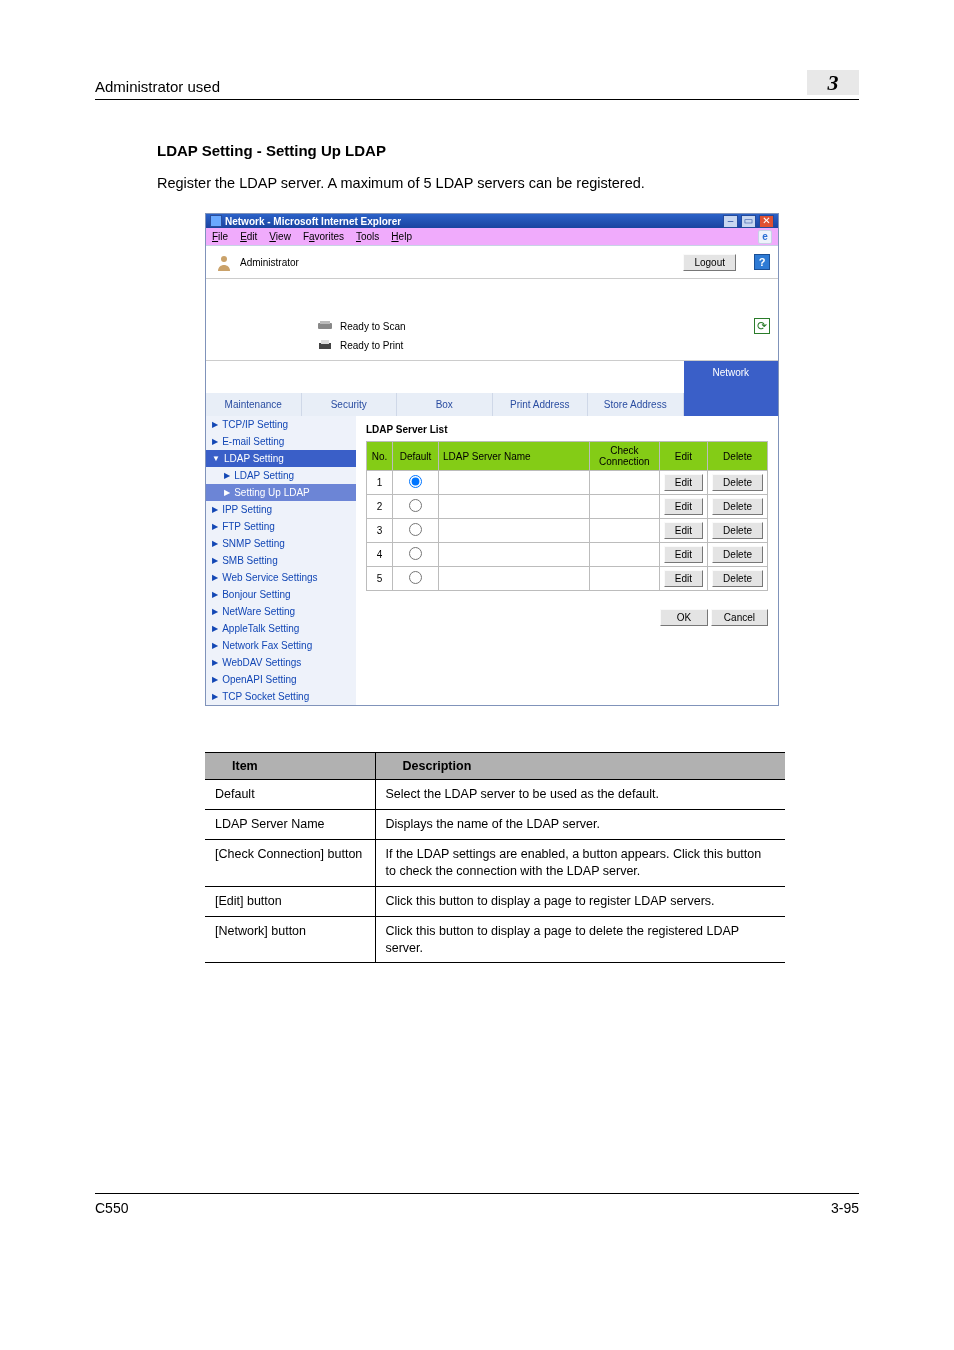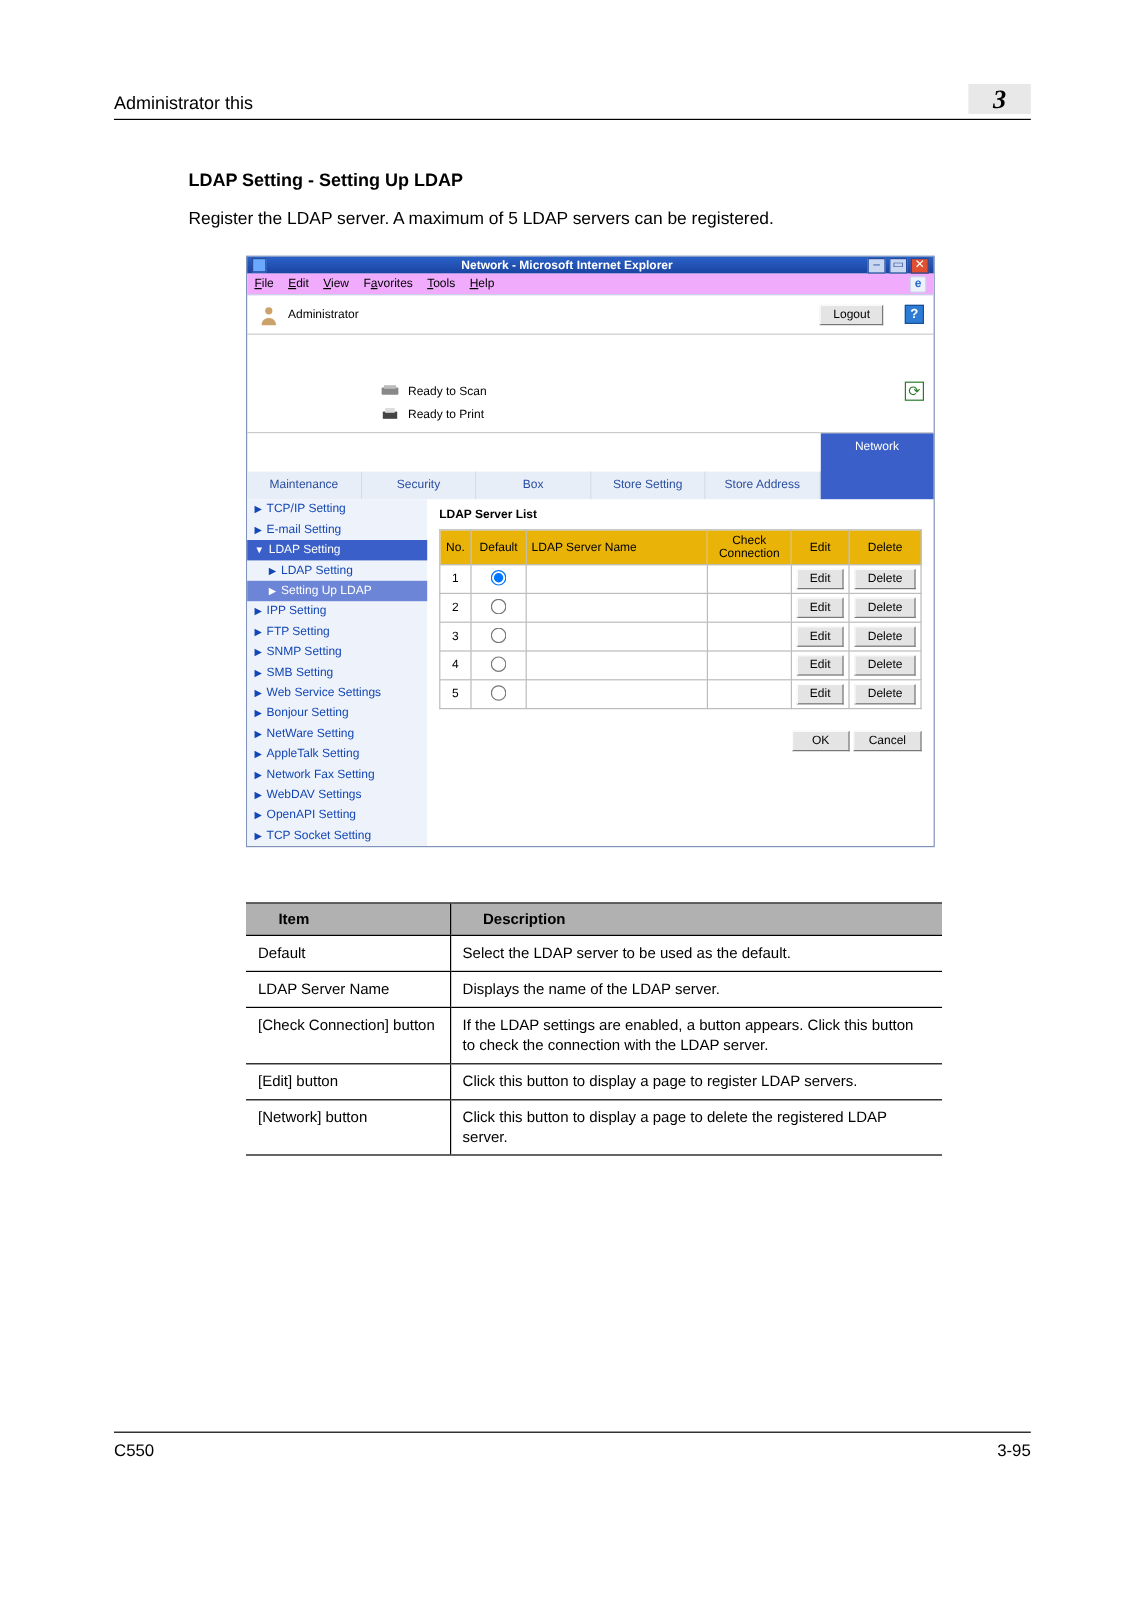--- a/index.html
+++ b/index.html
@@ -6,21 +6,21 @@
     body { font-family: Arial, Helvetica, sans-serif; background: #fff; width: 954px; margin: 0 auto; color: #000; }
     .page { padding: 70px 95px 40px 95px; }
     .hdr-line { display:flex; align-items:flex-end; border-bottom:1px solid #000; padding-bottom:4px; margin-bottom:42px; }
     .hdr-line .t { font-size:15px; }
     .hdr-line .chip { margin-left:auto; width:52px; height:25px; background:#e8e8e8; display:flex; align-items:center; justify-content:center; font-size:22px; font-weight:bold; font-style:italic; font-family:"Times New Roman",serif; }
     h2.sec { font-size:15px; font-weight:bold; margin:0 0 14px 62px; }
     p.intro { font-size:14.5px; margin:4px 0 20px 62px; line-height:1.4; }
 
     
     .shot { width:574px; margin:0 0 46px 110px; border:1px solid #8093ba; font-size:10px; color:#000; background:#fff; }
-    .titlebar { height:14px; background:linear-gradient(#2b62c8,#1a43a0); color:#fff; display:flex; align-items:center; padding:0 4px; gap:3px;text-align:center; }
+    .titlebar { height:14px; background:linear-gradient(#2b62c8,#1a43a0); color:#fff; display:flex; align-items:center; padding:0 4px; gap:3px; }
     .tbic { width:12px; height:12px; background:#6aa9ff; border:1px solid #2a4e9b; }
     .tbtxt { font-weight:bold; flex:1; }
     .wbtn { width:15px; height:13px; background:#c9d7f0; border:1px solid #234a9c; color:#234a9c; font-size:10px; display:flex; align-items:center; justify-content:center; line-height:1; }
     .wbtn.close { background:#e05030; color:#fff; }
     .menubar { height:18px; background:#f0abfc; display:flex; align-items:center; gap:12px; padding:0 6px; border-bottom:1px solid #c7d2e6; }
     .menubar span { position:relative; }
     .menubar span .u { text-decoration:underline; }
     .ielogo { margin-left:auto; width:14px; height:14px; background:#eef2fb; border:1px solid #c7d2e6; border-radius:2px; display:flex; align-items:center; justify-content:center; color:#2a6ed4; font-weight:bold; font-size:10px;}
 
     .tophdr { display:flex; align-items:center; padding:6px 8px; gap:6px; border-bottom:1px solid #ccc; }
@@ -49,42 +49,42 @@
     .side .sel  { background:#3a5fc8; color:#fff; }
     .side .sel .arrow { color:#fff;}
     .side .sel2 { background:#6c85d6; color:#fff; }
     .side .sel2 .arrow{color:#fff;}
     .side .child{ padding-left:18px; }
 
     .main { flex:1; padding:8px 10px; font-size:10px; }
     .main h4 { font-size:10px; font-weight:bold; margin-bottom:6px; }
     table.ldap { border-collapse:collapse; width:100%; }
     table.ldap th, table.ldap td { border:1px solid #bcbcbc; padding:3px 4px; text-align:left; font-weight:normal; }
-    table.ldap th { background:#eab308; }
+    table.ldap th { background:#84cc16; }
     table.ldap td.center, table.ldap th.center{ text-align:center;}
     table.ldap input[type=radio]{ margin:0;}
     .actrow { margin-top:18px; text-align:right; }
     
     
     table.desc { width: 580px; margin:0 0 0 110px; border-collapse:collapse; font-size:12.5px; }
     table.desc th { background:#b1b1b1; text-align:left; padding:6px 27px; font-weight:bold; border-top:1px solid #000; border-bottom:1px solid #000;}
     table.desc th + th { border-left:1px solid #000;}
     table.desc td { padding:6px 10px; border-bottom:1px solid #000; vertical-align:top; line-height:1.35;}
     table.desc td:first-child { width:170px; }
     table.desc td + td { border-left:1px solid #000;}
     
     .footer{ margin-top:230px; display:flex; font-size:14px; border-top:1px solid #000; padding-top:6px;}
     .footer .r{margin-left:auto;text-align:center;}
   </style>
 </head>
 <body>
 
 <div class="page">
   <div class="hdr-line">
-    <span class="t">Administrator this</span>
+    <span class="t">Administrator used</span>
     <span class="chip">3</span>
   </div>
 
   <h2 class="sec">LDAP Setting - Setting Up LDAP</h2>
   <p class="intro">Register the LDAP server. A maximum of 5 LDAP servers can be registered.</p>
 
   <div class="shot">
     <div class="titlebar">
       <span class="tbic"></span>
       <span class="tbtxt">Network - Microsoft Internet Explorer</span>
@@ -135,21 +135,21 @@
             </svg>
           </span>
         <span>Ready to Print</span>
       </div>
     </div>
 
     <div class="tabs">
       <div class="tab-off">Maintenance</div>
       <div class="tab-off">Security</div>
       <div class="tab-off">Box</div>
-      <div class="tab-off">Store Setting</div>
+      <div class="tab-off">Print Address</div>
       <div class="tab-off">Store Address</div>
       <div class="tab-on">Network</div>
     </div>
 
     <div class="body2">
       <div class="side">
         <div class="row">
             <span class="arrow">▶</span>
             <span>TCP/IP Setting</span>
           </div>

